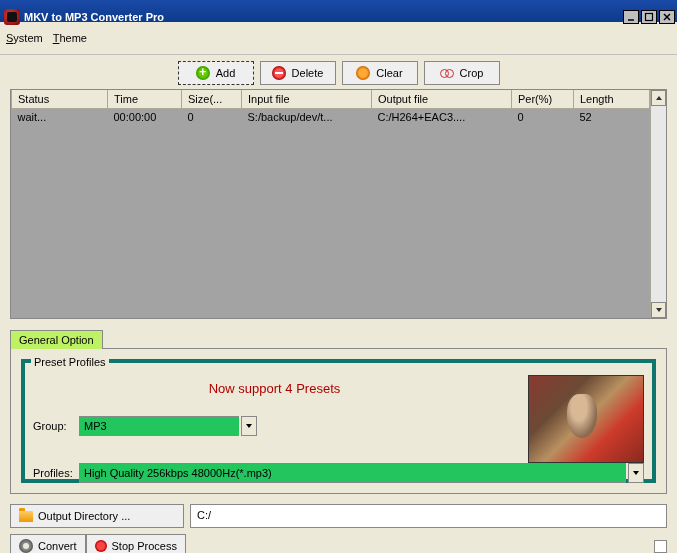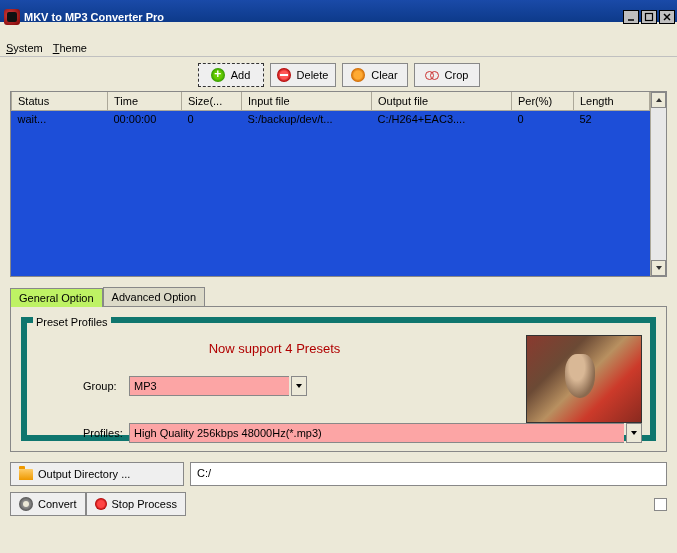--- a/index.html
+++ b/index.html
@@ -6,65 +6,65 @@
 body { background: #ece9d8; width: 677px; height: 553px; overflow: hidden; }
 
 .titlebar { background: linear-gradient(#1a4aa8, #0d3a8a); color: #fff; height: 22px; display: flex; align-items: center; padding: 12px 2px 0 4px; font-weight: bold; }
 .titlebar .app-icon { width: 16px; height: 16px; background: radial-gradient(circle at 40% 40%, #d44, #700); border-radius: 3px; margin-right: 4px; position: relative; }
 .titlebar .app-icon:after { content: ""; position: absolute; inset: 3px; background: #111; border-radius: 2px; }
 .titlebar .title { flex: 1; }
 .titlebar .win-btns { display: flex; gap: 2px; }
 .titlebar .win-btn { width: 16px; height: 14px; background: #bfbfbf; border: 1px solid #000; display: flex; align-items: center; justify-content: center; cursor: pointer; }
 .titlebar .win-btn svg { width: 10px; height: 10px; }
 
-.menubar { background: #ece9d8; padding: 2px 6px; display: flex; gap: 10px; border-bottom: 1px solid #c0c0c0; margin-top: 18px; }
+.menubar { background: #ece9d8; padding: 10px 6px; display: flex; gap: 10px; border-bottom: 1px solid #c0c0c0; }
 .menubar span { cursor: pointer; }
 .menubar span:first-letter { text-decoration: underline; }
 
 .main { padding: 6px 10px 4px 10px; }
 
 .toolbar { display: flex; gap: 6px; justify-content: center; margin-bottom: 4px; }
-.tool-btn { width: 66px; height: 24px; background: #efefef; border: 1px solid #888; display: flex; align-items: center; justify-content: center; gap: 6px; cursor: pointer; }
+.tool-btn { width: 76px; height: 24px; background: #efefef; border: 1px solid #888; display: flex; align-items: center; justify-content: center; gap: 6px; cursor: pointer; }
 .tool-btn.add { border: 1.5px dashed #333; }
 .tool-btn .ic { width: 14px; height: 14px; display: inline-block; position: relative; }
 .ic-add { background: radial-gradient(circle, #6c0 40%, #390 70%); border-radius: 50%; }
 .ic-add:after { content: "+"; position: absolute; inset: 0; color: #fff; font-weight: bold; text-align: center; line-height: 13px; font-size: 12px; }
 .ic-red { background: radial-gradient(circle, #f55 40%, #a00 70%); border-radius: 50%; }
 .ic-red:after { content: ""; position: absolute; top: 6px; left: 3px; width: 8px; height: 2px; background: #fff; }
 .ic-orange { background: radial-gradient(circle, #fa3 40%, #c60 70%); border-radius: 50%; }
 .ic-crop:before, .ic-crop:after { content: ""; position: absolute; width: 7px; height: 7px; border: 1.5px solid #c33; border-radius: 50%; top: 3px; }
 .ic-crop:before { left: 0; }
 .ic-crop:after { right: 0; }
 .ic-crop { background: none; }
 .ic-exit { background: radial-gradient(circle, #f55 40%, #a00 70%); border-radius: 50%; }
 .ic-exit:after { content: "×"; position: absolute; inset: 0; color: #fff; font-weight: bold; text-align: center; line-height: 12px; font-size: 13px; }
 
-.list-wrap { border: 1px solid #888; background: #1d4ed8; height: 186px; position: relative; display: flex; }
+.list-wrap { border: 1px solid #888; background: #a3a3a3; height: 230px; position: relative; display: flex; }
 .list-inner { flex: 1; overflow: hidden; }
 .tbl { width: 100%; border-collapse: collapse; }
 .tbl th { background: #ece9d8; border: 1px solid #aca899; border-top: 0; text-align: left; padding: 2px 6px; font-weight: normal; height: 18px; }
 .tbl td { padding: 2px 6px; height: 18px; white-space: nowrap; overflow: hidden; text-overflow: ellipsis; }
 .scrollbar { width: 16px; background: #e8e8e8; border-left: 1px solid #aca899; display: flex; flex-direction: column; }
 .sb-btn { height: 16px; background: #ece9d8; border: 1px solid #888; display: flex; align-items: center; justify-content: center; cursor: pointer; }
 .sb-track { flex: 1; }
 
 .tabs { margin-top: 10px; display: flex; }
 .tab { background: #ece9d8; border: 1px solid #888; border-bottom: none; padding: 3px 8px; cursor: pointer; position: relative; }
 .tab.active { background: #bef264; z-index: 2; top: 1px; }
 .tab:not(.active) { background: #dcdac8; }
 
 .panel { border: 1px solid #888; padding: 10px; position: relative; height: 146px; }
-.fieldset { border: 6px solid #0f766e; padding: 12px 8px 8px 8px; position: relative; height: 100%; }
+.fieldset { border: 4px solid #0f766e; padding: 12px 8px 8px 8px; position: relative; height: 100%; }
 .fieldset .legend { position: absolute; top: -7px; left: 6px; background: #ece9d8; padding: 0 3px; }
 .presets-row { display: flex; align-items: flex-start; gap: 12px; }
 .presets-left { flex: 1; }
 .support-text { text-align: center; color: #b00000; font-size: 13px; font-weight: 500; padding: 6px 0 20px 0; }
-.field-row { display: flex; align-items: center; gap: 2px; margin-bottom: 8px; margin-left: 48px; }
+.field-row { display: flex; align-items: center; gap: 2px; margin-bottom: 8px; }
 .field-row label { width: 44px; }
-.select { background: #fca5a5; border: 1px solid #888; border-right: none; height: 20px; padding: 2px 4px; display: flex; align-items: center; }
+.select { background: #22c55e; border: 1px solid #888; border-right: none; height: 20px; padding: 2px 4px; display: flex; align-items: center; }
 .select-btn { width: 16px; height: 20px; background: #ece9d8; border: 1px solid #888; display: flex; align-items: center; justify-content: center; cursor: pointer; }
 .preview { width: 116px; height: 88px; background: linear-gradient(135deg, #8a3a2f 0%, #6b4a35 30%, #b89060 50%, #cc3a2a 70%, #8a2a1f 100%); border: 1px solid #333; position: relative; overflow: hidden; }
 .preview:after { content: ""; position: absolute; left: 38px; top: 18px; width: 30px; height: 44px; background: radial-gradient(ellipse at 40% 30%, #d9b896 30%, #8a6a4f 70%); border-radius: 40% 40% 50% 50%; }
 
 .bottom { padding: 6px 10px; }
 .out-row { display: flex; gap: 6px; margin-bottom: 6px; }
 .btn { background: #efefef; border: 1px solid #888; height: 24px; display: flex; align-items: center; padding: 0 8px; gap: 5px; cursor: pointer; }
 .ic-folder { width: 14px; height: 11px; background: linear-gradient(#fc6, #e90); border-radius: 1px 1px 0 0; position: relative; }
 .ic-folder:before { content: ""; position: absolute; top: -3px; left: 0; width: 6px; height: 3px; background: #e90; border-radius: 1px 1px 0 0; }
 .out-path { flex: 1; background: #fff; border: 1px solid #888; height: 24px; padding: 4px 6px; }
@@ -173,21 +173,20 @@
       <div class="sb-btn">
           <svg width="8" height="8" viewBox="0 0 8 8">
             <polygon points="4,6 1,2 7,2" fill="#333"></polygon>
           </svg>
         </div>
     </div>
   </div>
 
   <div class="tabs">
     <div class="tab active">General Option</div>
-    <div class="tab">Advanced Option</div>
   </div>
   <div class="panel">
     <div class="fieldset">
       <span class="legend">Preset Profiles</span>
       <div class="presets-row">
         <div class="presets-left">
           <div class="support-text">Now support 4 Presets</div>
           <div class="field-row">
             <label>Group:</label>
             <div class="select" style="width:160px">MP3</div>

